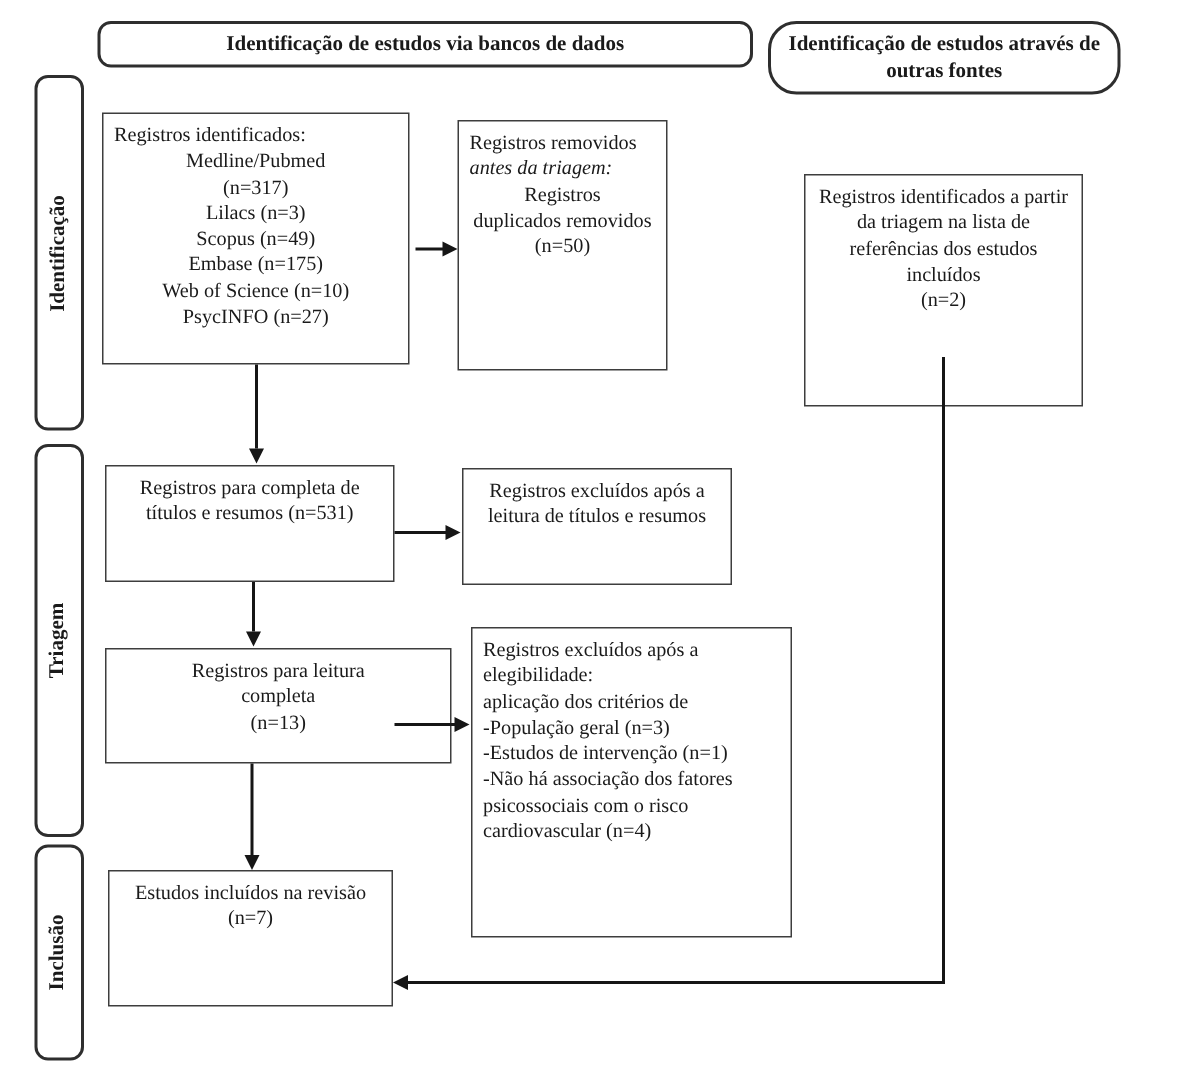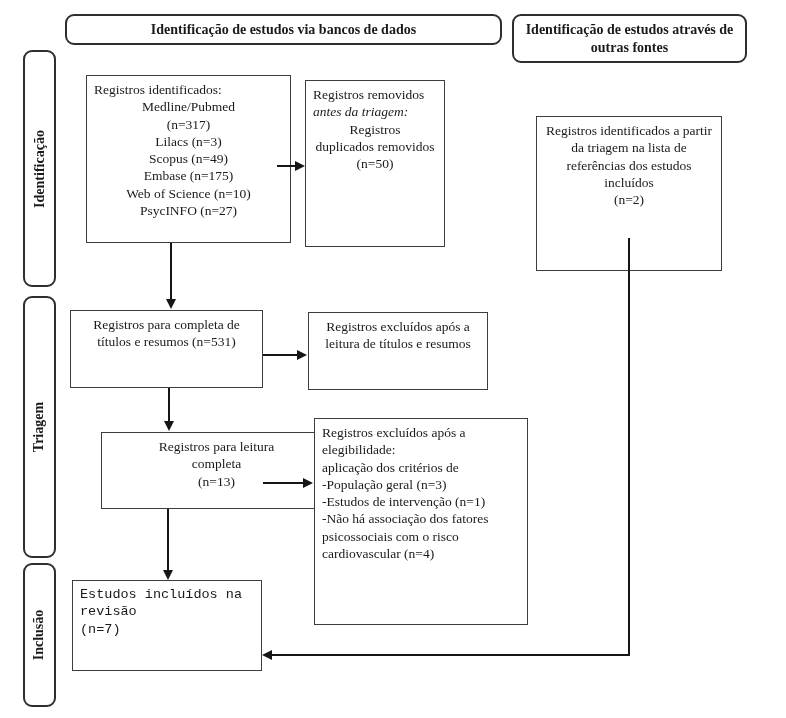--- a/index.html
+++ b/index.html
@@ -62,35 +62,35 @@
   em { font-style: italic; }
 </style>
 </head>
 <body>
 
 <div id="canvas">
 
   <div class="hdr" style="left:65px; top:14px; width:437px; height:31px;">
     <span>Identificação de estudos via bancos de dados</span>
   </div>
-  <div class="hdr" style="left:512px; top:14px; width:235px; height:49px;">
+  <div class="hdr" style="left:512px; top:14px; width:235px; height:49px;border-radius:19px;">
     <span>Identificação de estudos através de outras fontes</span>
   </div>
 
   <div class="stage" style="left:23px; top:50px; width:33px; height:237px;">
     <span>Identificação</span>
   </div>
   <div class="stage" style="left:23px; top:296px; width:33px; height:262px;">
     <span>Triagem</span>
   </div>
   <div class="stage" style="left:23px; top:563px; width:33px; height:144px;">
     <span>Inclusão</span>
   </div>
 
-  <div class="box" style="left:86px; top:75px; width:205px; height:168px;">
+  <div class="box" style="left:68px; top:75px; width:205px; height:168px;">
     <div class="leftal">Registros identificados:</div>
     <div class="centered">
         <div>Medline/Pubmed</div>
         <div>(n=317)</div>
         <div>Lilacs (n=3)</div>
         <div>Scopus (n=49)</div>
         <div>Embase (n=175)</div>
         <div>Web of Science (n=10)</div>
         <div>PsycINFO (n=27)</div>
       </div>
@@ -122,42 +122,42 @@
       </div>
   </div>
 
   <div class="box" style="left:308px; top:312px; width:180px; height:78px; text-align:center;">
     <div>
         <div>Registros excluídos após a</div>
         <div>leitura de títulos e resumos</div>
       </div>
   </div>
 
-  <div class="box" style="left:70px; top:432px; width:231px; height:77px; text-align:center;margin-left:31px;">
+  <div class="box" style="left:70px; top:432px; width:231px; height:77px; text-align:center;">
     <div>
         <div>Registros para leitura</div>
         <div>completa</div>
         <div>(n=13)</div>
       </div>
   </div>
 
   <div class="box" style="left:314px; top:418px; width:214px; height:207px;">
     <div class="leftal">
         <div>Registros excluídos após a</div>
         <div>elegibilidade:</div>
         <div>aplicação dos critérios de</div>
         <div>-População geral (n=3)</div>
         <div>-Estudos de intervenção (n=1)</div>
         <div>-Não há associação dos fatores</div>
         <div>psicossociais com o risco</div>
         <div>cardiovascular (n=4)</div>
       </div>
   </div>
 
-  <div class="box" style="left:72px; top:580px; width:190px; height:91px; font-family:Liberation Mono, monospace;">
+  <div class="box" style="left:72px; top:580px; width:190px; height:91px; text-align:center;">
     <div>
         <div>Estudos incluídos na revisão</div>
         <div>(n=7)</div>
       </div>
   </div>
 
   <div class="line" style="left:277px; top:165px; width:19px; height:2px;"></div>
   <div class="ah ah-right" style="left:295px; top:161px;"></div>
 
   <div class="line" style="left:170px; top:243px; width:2px; height:56px;"></div>

